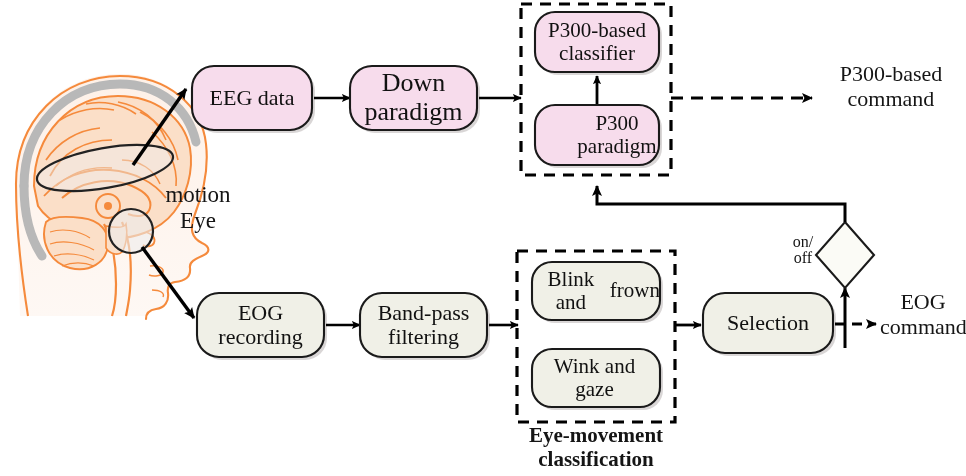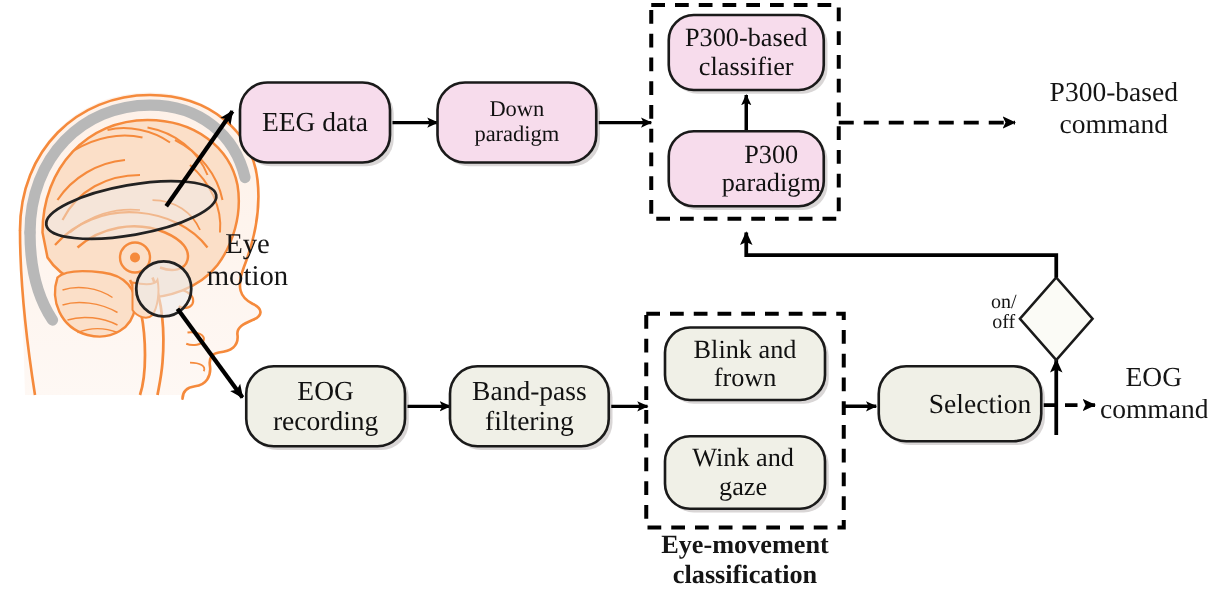--- a/index.html
+++ b/index.html
@@ -158,29 +158,29 @@
 
     <polygon points="845,222 874,255 845,288 816,255" fill="#FBFBF6" stroke="#1a1a1a" stroke-width="2.1"></polygon>
 
     <path d="M845,222 L845,204 L597,204 L597,186" fill="none" stroke="#000" stroke-width="3" marker-end="url(#arrH2)"></path>
 
   </svg>
 
 
   <div class="lbl" style="left:152px;top:182px;width:92px;font-size:23px;">
 
+    <div style="font-size:23px;">motion</div>
     <div style="font-size:23px;">Eye</div>
-    <div style="font-size:23px;">motion</div>
   </div>
 
   <div class="boxtext" style="left:192px;top:66px;width:120px;height:64px;font-size:22px;">
     <span>EEG data</span>
   </div>
 
-  <div class="boxtext" style="left:350px;top:66px;width:127px;height:64px;font-size:18px;flex-direction:column;">
+  <div class="boxtext" style="left:350px;top:66px;width:127px;height:64px;font-size:26px;flex-direction:column;">
     <span>Down</span>
     <span>paradigm</span>
   </div>
 
   <div class="boxtext" style="left:535px;top:12px;width:124px;height:60px;font-size:21px;flex-direction:column;">
     <span>P300-based</span>
     <span>classifier</span>
   </div>
 
   <div class="boxtext" style="left:535px;top:105px;width:124px;height:60px;font-size:21px;flex-direction:column;padding-left:20px;">
@@ -196,36 +196,36 @@
   <div class="boxtext" style="left:197px;top:293px;width:127px;height:64px;font-size:22px;flex-direction:column;">
     <span>EOG</span>
     <span>recording</span>
   </div>
 
   <div class="boxtext" style="left:360px;top:293px;width:127px;height:64px;font-size:22px;flex-direction:column;">
     <span>Band-pass</span>
     <span>filtering</span>
   </div>
 
-  <div class="boxtext" style="left:532px;top:262px;width:128px;height:58px;font-size:21px;flex-direction:column;">
+  <div class="boxtext" style="left:532px;top:262px;width:128px;height:58px;font-size:21px;flex-direction:row;">
     <span>Blink and</span>
     <span>frown</span>
   </div>
 
   <div class="boxtext" style="left:532px;top:349px;width:125px;height:58px;font-size:21px;flex-direction:column;">
     <span>Wink and</span>
     <span>gaze</span>
   </div>
 
   <div class="lbl" style="left:496px;top:424px;width:200px;font-size:21px;font-weight:bold;">
     <div>Eye-movement</div>
     <div>classification</div>
   </div>
 
-  <div class="boxtext" style="left:703px;top:293px;width:130px;height:60px;font-size:22px;margin-left:16px;">
+  <div class="boxtext" style="left:703px;top:293px;width:130px;height:60px;font-size:22px;">
     <span>Selection</span>
   </div>
 
   <div class="lbl" style="left:776px;top:234px;width:54px;font-size:16px;line-height:1.02;">
     <div>on/</div>
     <div>off</div>
   </div>
 
   <div class="lbl" style="left:880px;top:290px;width:86px;font-size:22px;">
     <div>EOG</div>

